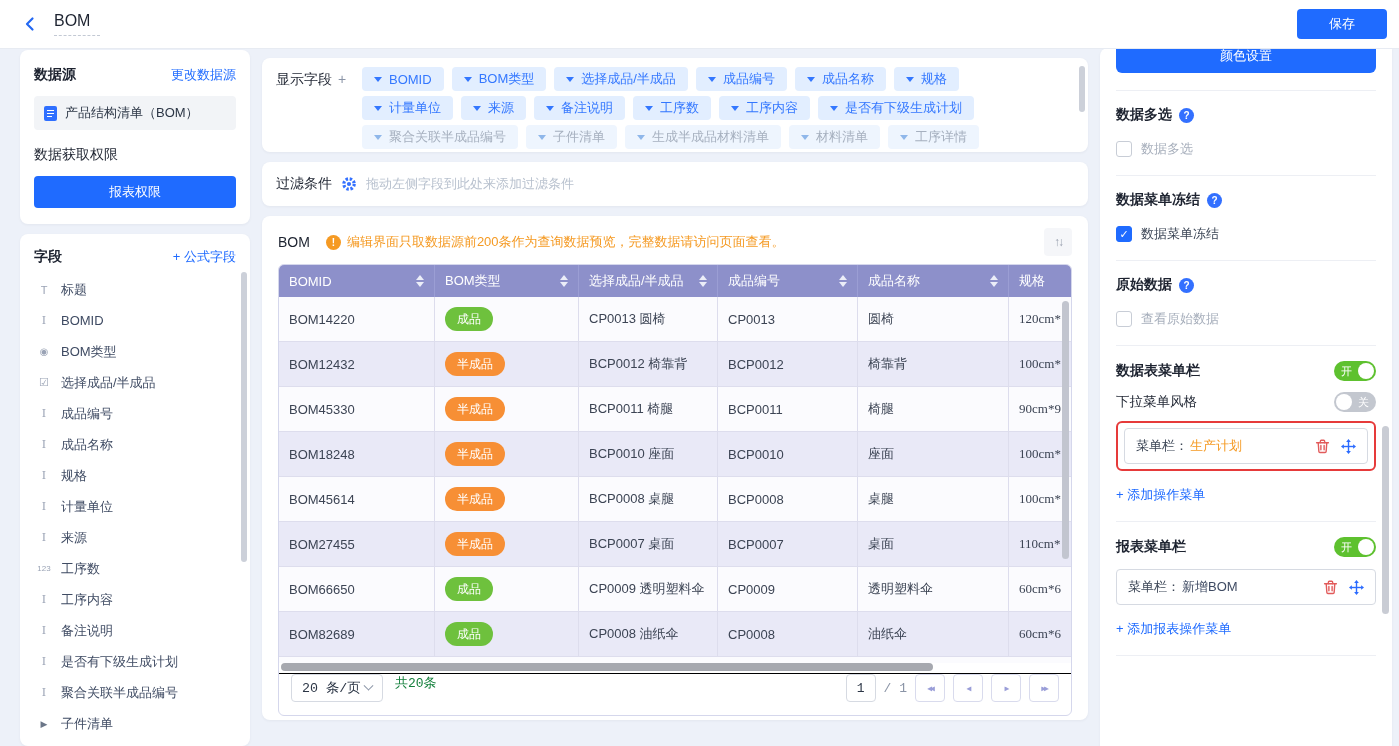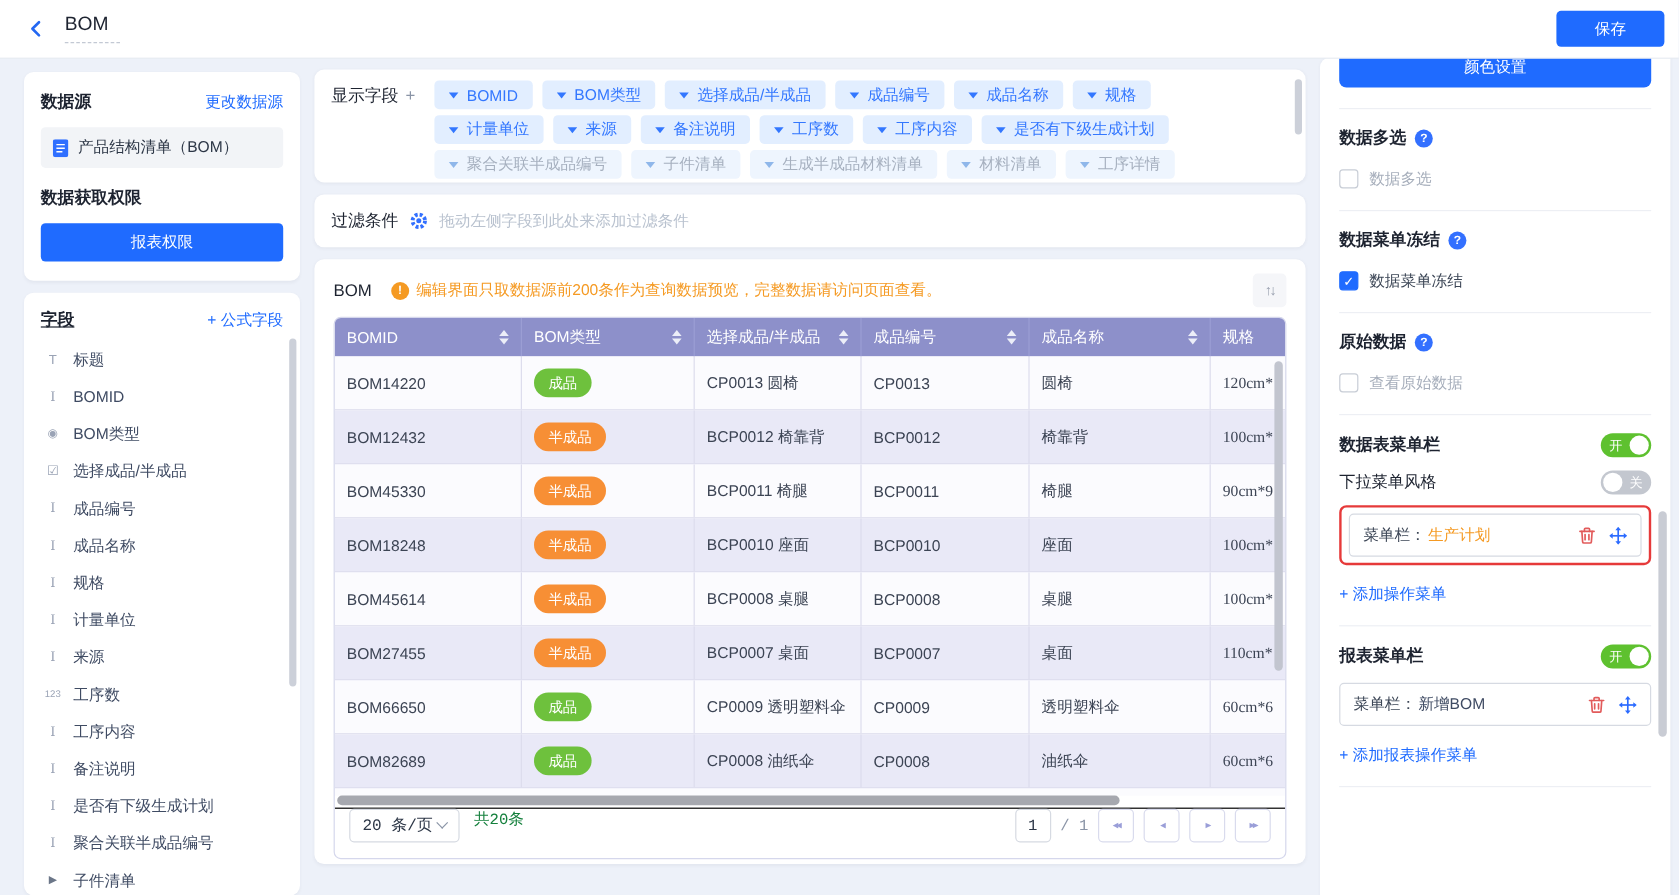--- a/index.html
+++ b/index.html
@@ -15,41 +15,41 @@
     padding:0 12px 0 22px; box-shadow:0 1px 0 #e7ebf2; position:relative; z-index:2; }
   .back-btn { background:none; border:none; display:flex; align-items:center; }
   .title-wrap { margin-left:16px; display:flex; flex-direction:column; }
   .top-title { font-size:16px; color:#1d2330; padding-bottom:5px;
     border-bottom:1px dashed #c3c9d4; min-width:46px; }
   .save-btn { margin-left:auto; background:#1f6bff; border:none; color:#fff;
     width:90px; height:30px; border-radius:4px; font-size:13px; }
 
   
   .main { display:flex; height:698px; padding-left:20px; gap:12px; }
-  .col-left  { width:230px; display:flex; flex-direction:column; gap:10px; margin-top:12px; }
+  .col-left  { width:230px; display:flex; flex-direction:column; gap:10px; margin-top:2px; }
   .col-mid   { width:826px; display:flex; flex-direction:column; gap:10px; margin-top:10px; }
   .col-right { width:292px; background:#fff; border-radius:8px 0 0 0; padding:0 16px;
     position:relative; overflow:hidden; box-shadow:0 1px 3px rgba(30,40,60,.05); }
   .card { background:#fff; border-radius:8px; box-shadow:0 1px 3px rgba(30,40,60,.05); }
 
   
   .ds-card { padding:16px 14px; }
   .ds-head { display:flex; justify-content:space-between; align-items:center; }
   .ds-title { font-size:14px; font-weight:bold; color:#1d2330; }
   .link { color:#1f6bff; font-size:13px; cursor:pointer; background:none; border:none; }
   .ds-box { margin-top:12px; background:#f2f4f7; border-radius:4px; height:34px;
     display:flex; align-items:center; gap:8px; padding:0 10px; color:#2c3646; }
-  .ds-perm-title { margin-top:16px; font-size:14px; font-weight:bold; color:#1d2330; }
+  .ds-perm-title { margin-top:16px; font-size:14px; font-weight:normal; color:#1d2330; }
   .btn-primary { margin-top:12px; width:100%; background:#1f6bff; border:none;
     color:#fff; height:32px; border-radius:4px; font-size:13px; }
 
   
   .fields-card { flex:1; overflow:hidden; position:relative; }
   .f-head { display:flex; justify-content:space-between; align-items:center; padding:14px 14px 8px; }
-  .f-title { font-size:14px; font-weight:bold; color:#1d2330;text-decoration:underline; }
+  .f-title { font-size:14px; font-weight:bold; color:#1d2330; }
   .f-list { padding:0 10px; }
   .f-item { height:31px; display:flex; align-items:center; gap:9px; padding:0 6px;
     color:#3f4b63; cursor:grab; }
   .f-icon { width:16px; flex:none; text-align:center; color:#9aa3b5; font-size:11px; }
   .f-icon.text-icon { font-family:"DejaVu Serif","Liberation Serif",serif; }
   .f-icon.number-icon { font-size:8px; letter-spacing:0; }
   .f-icon.radio-icon { font-size:10px; }
   .f-icon.expand-icon { font-size:9px; color:#6b7688; }
   .scroll-thumb { position:absolute; background:#ccd0d9; border-radius:3px; }
 

